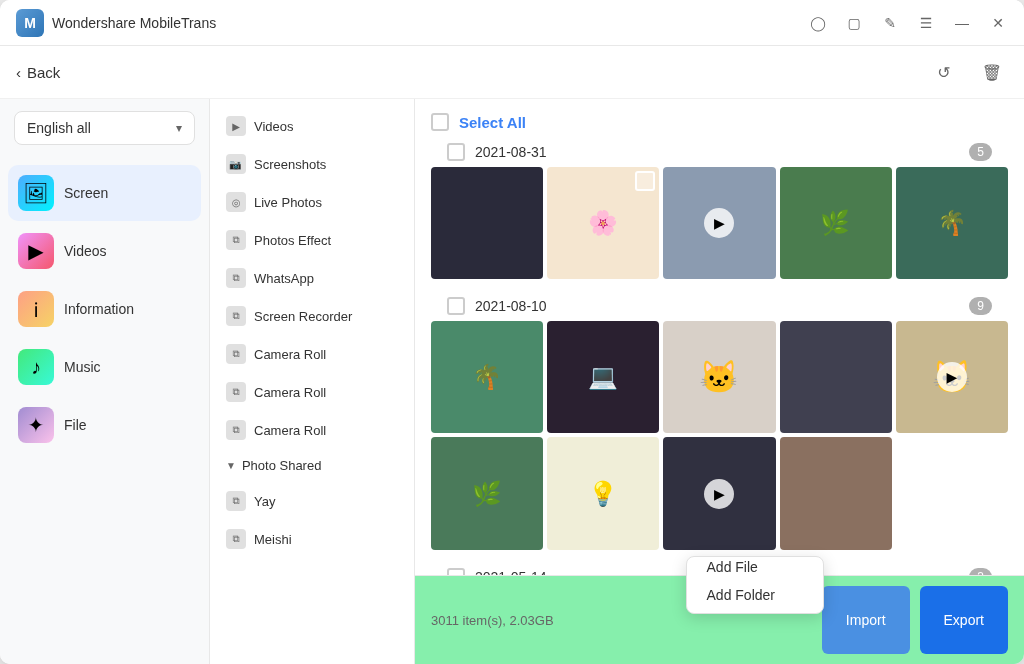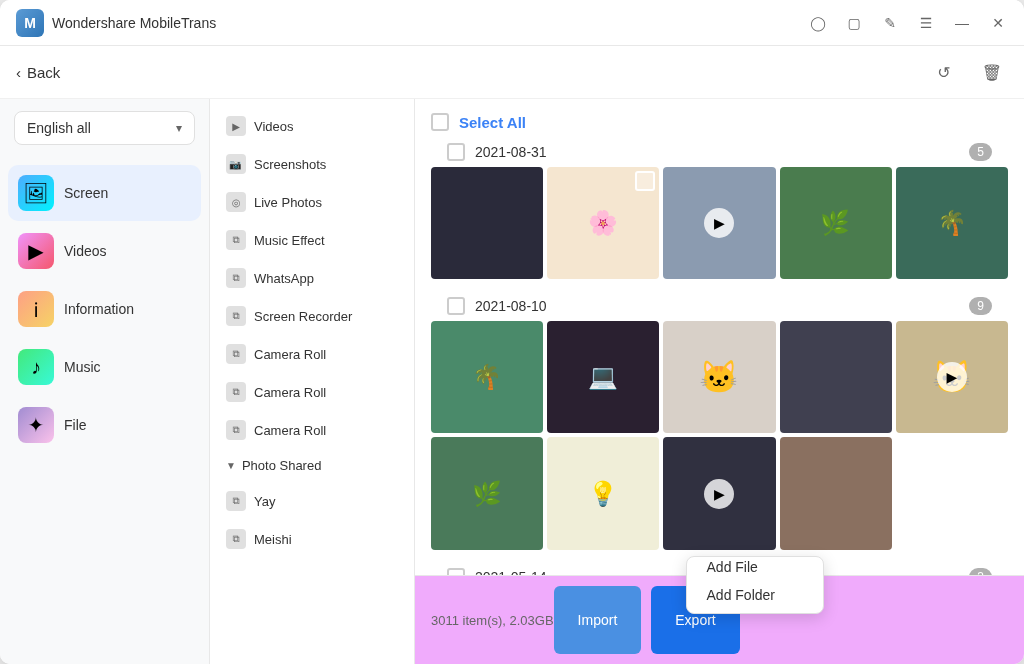--- a/index.html
+++ b/index.html
@@ -62,21 +62,21 @@
     .photo-thumb .play-btn { position: absolute; top: 50%; left: 50%; transform: translate(-50%,-50%); width: 30px; height: 30px; background: rgba(255,255,255,0.8); border-radius: 50%; display: flex; align-items: center; justify-content: center; font-size: 14px; }
     .photo-thumb .select-overlay { position: absolute; top: 4px; right: 4px; width: 20px; height: 20px; border: 2px solid white; border-radius: 3px; background: rgba(255,255,255,0.3); }
 
     
     .c1 { background: #2a2a3a; }
     .c2 { background: #f5e6d0; }
     .c3 { background: #8b9bb0; }
     .c4 { background: #4a7c4e; }
     .c5 { background: #3a6b5a; }
 
-    .footer { display: flex; align-items: center; padding: 10px 16px; border-top: 1px solid #e8e8e8; background: #f0abfc; }
+    .footer { display: flex; align-items: center; justify-content: space-between; padding: 10px 16px; border-top: 1px solid #e8e8e8; background: #86efac; }
     .footer-info { font-size: 13px; color: #666; }
     .footer-btns { display: flex; gap: 10px; }
     .btn-import { background: #4a90e2; color: white; border: none; padding: 26px 24px; border-radius: 6px; font-size: 14px; cursor: pointer; }
     .btn-export { background: #1a6fe8; color: white; border: none; padding: 8px 24px; border-radius: 6px; font-size: 14px; cursor: pointer; }
 
     
     .context-menu { position: absolute; background: white; border: 1px solid #e0e0e0; border-radius: 8px; box-shadow: 0 4px 16px rgba(0,0,0,0.15); z-index: 100; overflow: hidden; }
     .context-menu-item { padding: 2px 48px 10px 20px; font-size: 14px; color: #333; cursor: pointer; }
   </style>
 </head>
@@ -151,21 +151,21 @@
       <div class="middle-item">
         <div class="middle-icon">📷</div>
         <span class="middle-label">Screenshots</span>
       </div>
       <div class="middle-item">
         <div class="middle-icon">◎</div>
         <span class="middle-label">Live Photos</span>
       </div>
       <div class="middle-item">
         <div class="middle-icon">⧉</div>
-        <span class="middle-label">Music Effect</span>
+        <span class="middle-label">Photos Effect</span>
       </div>
       <div class="middle-item">
         <div class="middle-icon">⧉</div>
         <span class="middle-label">WhatsApp</span>
       </div>
       <div class="middle-item">
         <div class="middle-icon">⧉</div>
         <span class="middle-label">Screen Recorder</span>
       </div>
       <div class="middle-item">

